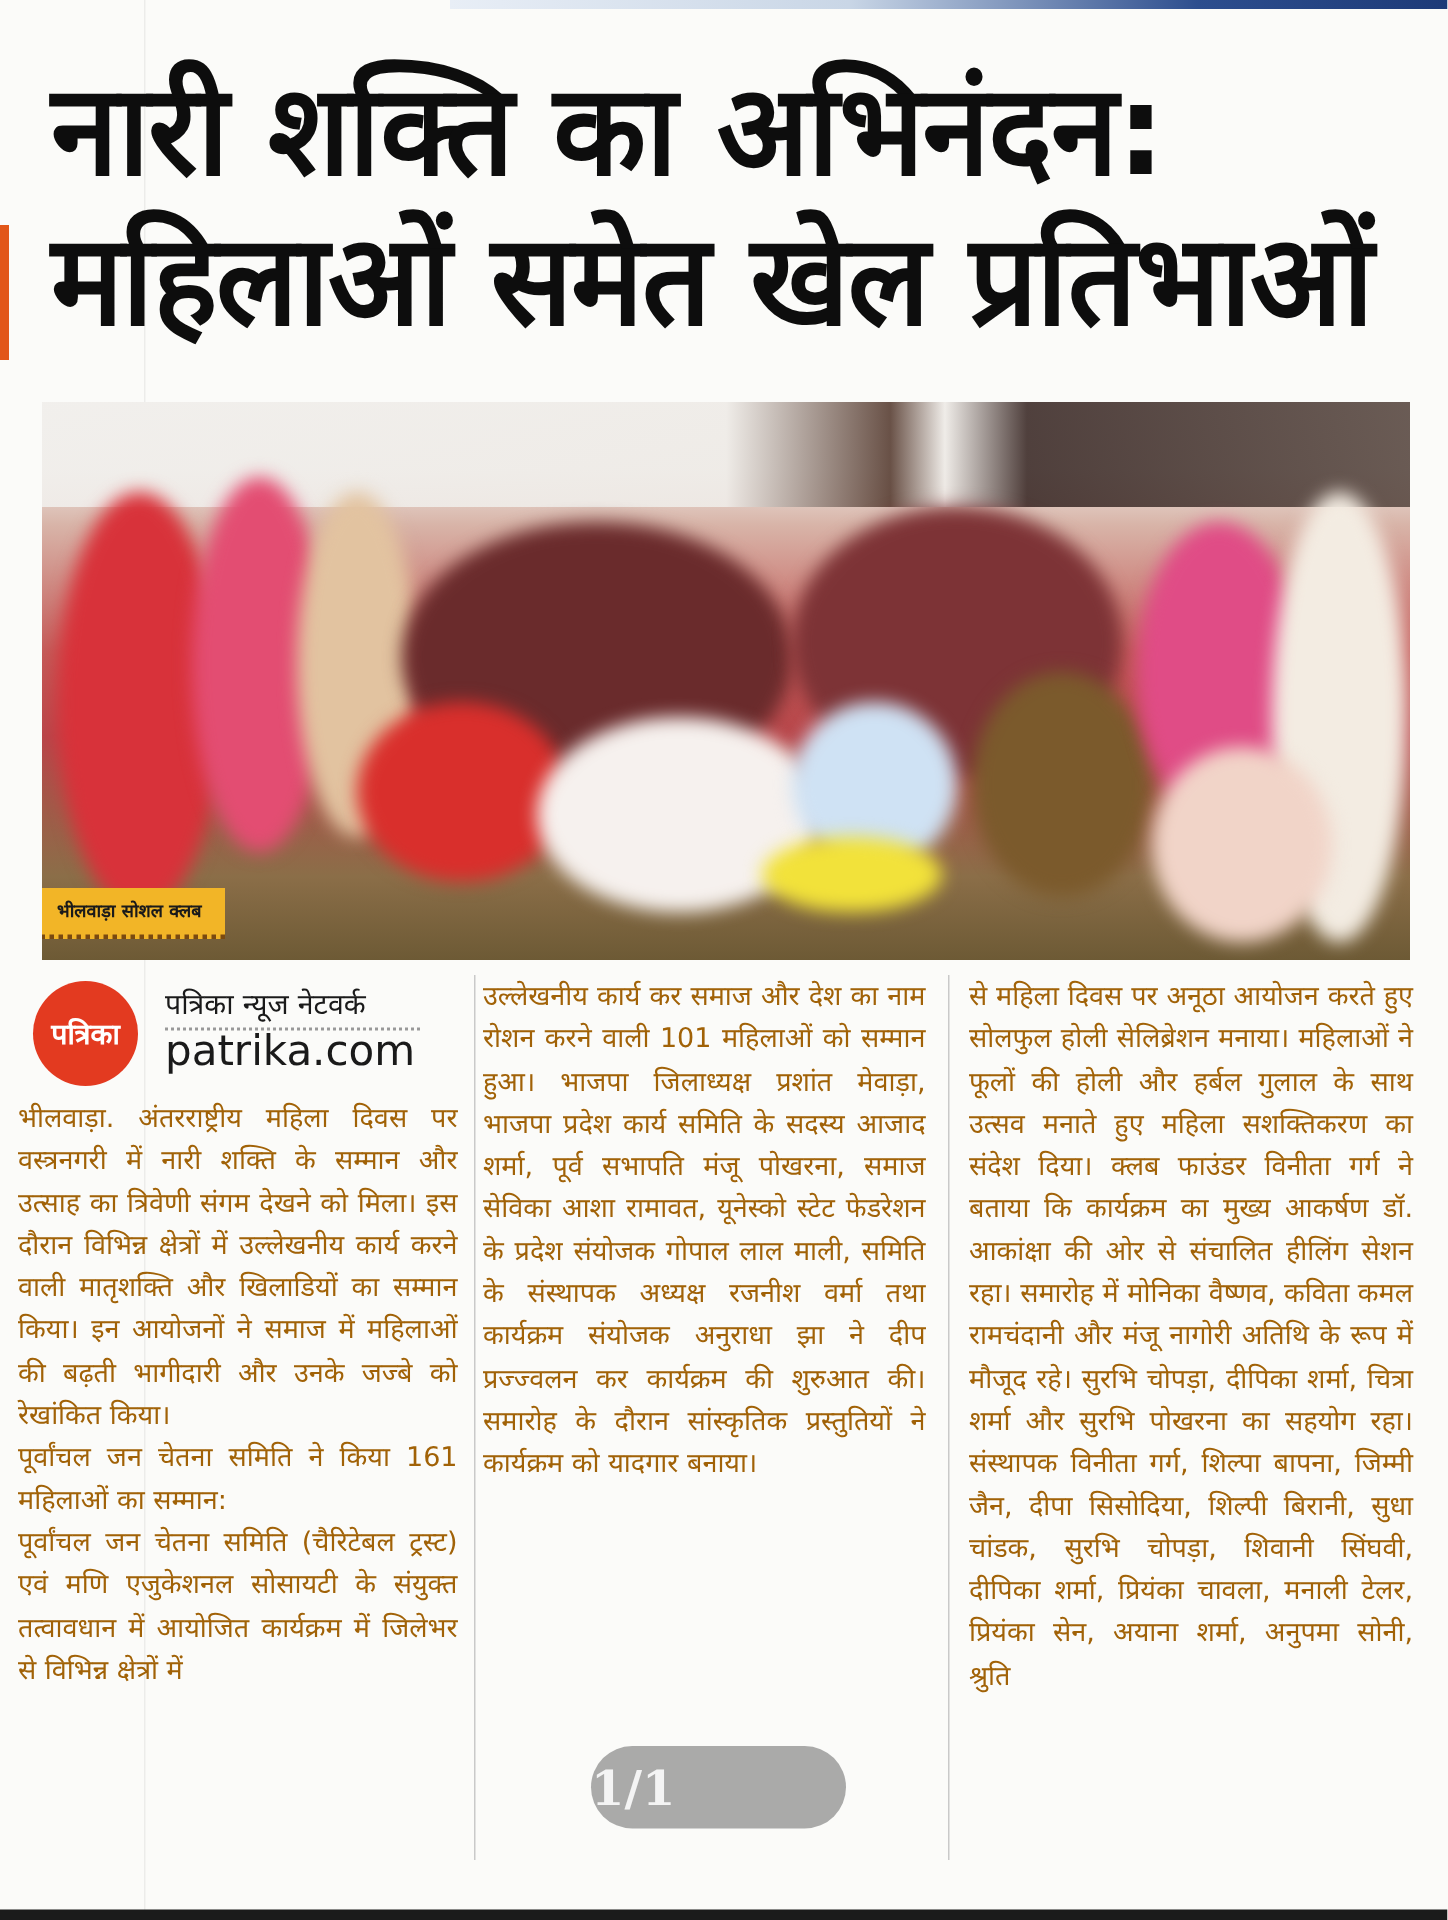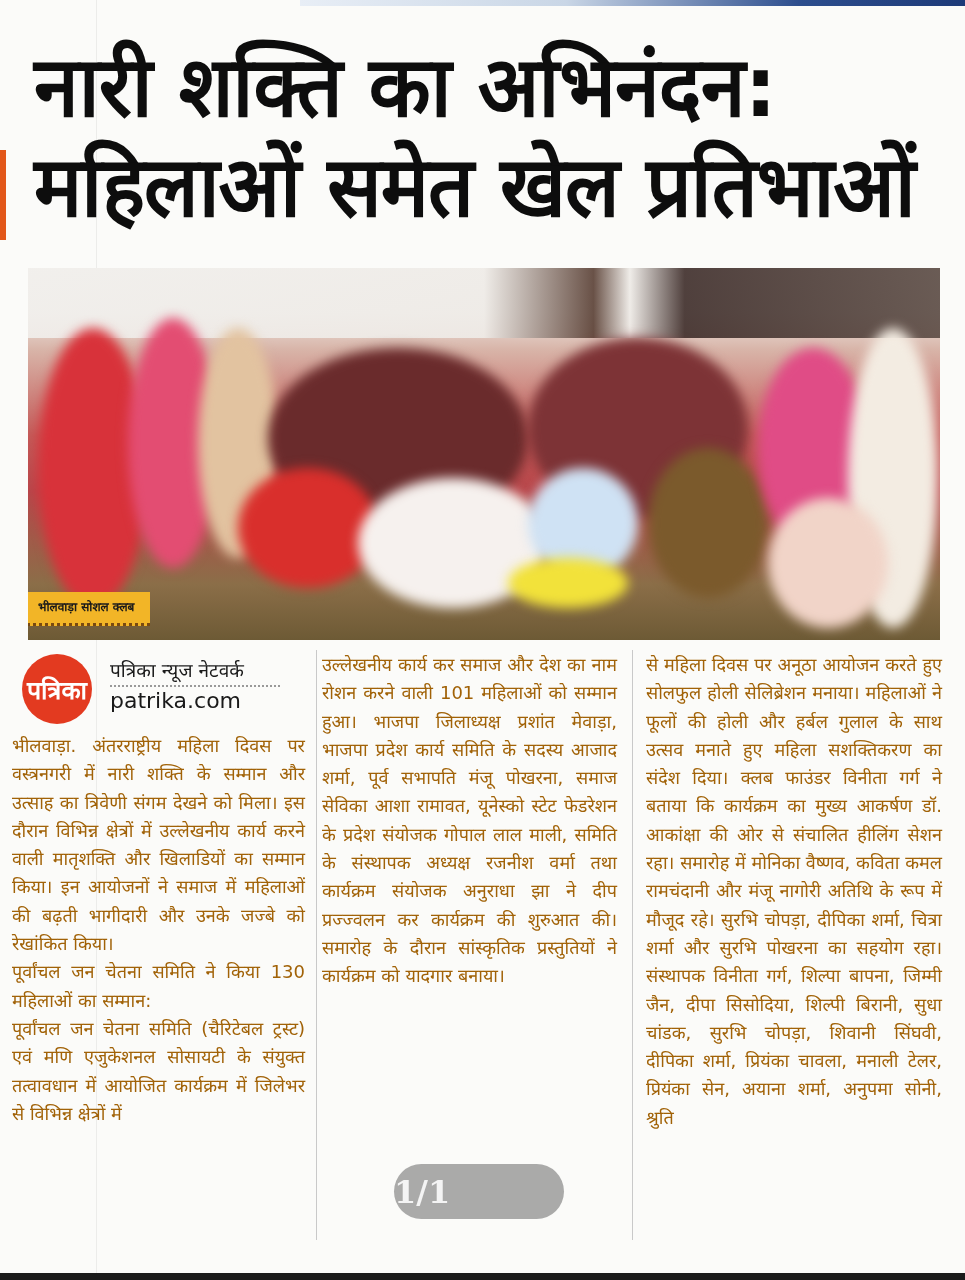--- a/index.html
+++ b/index.html
@@ -22,24 +22,24 @@
   .photo { position:absolute; left:28px; top:268px; width:912px; height:372px; overflow:hidden;
     background:linear-gradient(180deg,#f4f2ef 0%,#ece6e0 12%,#d8b4a8 22%,#c45a58 45%,#b8464a 60%,#8b6e48 85%,#6d5a35 100%); }
   .photo .bg-wall { position:absolute; left:0; top:0; width:100%; height:70px;
     background:linear-gradient(90deg,#f1efec 0%,#efece8 50%,#5a4035 62%,#efece8 66%,#3e2d2a 72%,#5b4b44 100%); opacity:.9; }
   .photo .blob { position:absolute; border-radius:50%; filter:blur(6px); }
   .photo .label { position:absolute; left:-8px; bottom:14px; padding:6px 16px 8px 18px;
     background:#f2b527; font-weight:bold; font-size:12px; color:#1a1a1a; border-bottom:3px dotted #7a4a10; }
 
   .logo { position:absolute; left:22px; top:654px; width:70px; height:70px; border-radius:50%;
     background:#e33a20; display:flex; align-items:center; justify-content:center; }
-  .logo span { color:#fff; font-weight:bold; font-size:25px; }
+  .logo span { color:#fff; font-weight:bold; font-size:19px; }
   .byline { position:absolute; left:110px; top:658px; font-size:19px; line-height:24px; color:#1a1a1a; }
   .byline .divider { display:block; height:2px; border-bottom:2px dotted #999; width:170px; margin:1px 0 2px; }
-  .byline .site { font-size:22px; }
+  .byline .site { font-size:28px; }
 
   .col { position:absolute; font-size:18px; line-height:28.3px; text-align:justify; color:#a16207; }
   .col p { margin:0; }
   .col b { font-weight:normal; }
   .col1 { left:12px; top:732px; width:293px; }
   .col2 { left:322px; top:651px; width:295px; }
   .col3 { left:646px; top:651px; width:296px; }
   .col-rule { position:absolute; width:1px; background:#c9c9c9; }
 
   .pager { position:absolute; left:394px; top:1164px; width:170px; height:55px; border-radius:28px;
@@ -85,21 +85,21 @@
   <span>पत्रिका न्यूज नेटवर्क</span>
   <span class="divider"></span>
   <span class="site">patrika.com</span>
 </div>
 
 <div class="col-rule" style="left:316px;top:650px;height:590px;"></div>
 <div class="col-rule" style="left:632px;top:650px;height:590px;"></div>
 
 <div class="col col1">
   <p><b>भीलवाड़ा.</b> <span>अंतरराष्ट्रीय महिला दिवस पर वस्त्रनगरी में नारी शक्ति के सम्मान और उत्साह का त्रिवेणी संगम देखने को मिला। इस दौरान विभिन्न क्षेत्रों में उल्लेखनीय कार्य करने वाली मातृशक्ति और खिलाडियों का सम्मान किया। इन आयोजनों ने समाज में महिलाओं की बढ़ती भागीदारी और उनके जज्बे को रेखांकित किया।</span></p>
-  <p><b>पूर्वांचल जन चेतना समिति ने किया 130 महिलाओं का सम्मान:</b></p>
+  <p><b>पूर्वांचल जन चेतना समिति ने किया 161 महिलाओं का सम्मान:</b></p>
   <p>पूर्वांचल जन चेतना समिति (चैरिटेबल ट्रस्ट) एवं मणि एजुकेशनल सोसायटी के संयुक्त तत्वावधान में आयोजित कार्यक्रम में जिलेभर से विभिन्न क्षेत्रों में</p>
 </div>
 
 <div class="col col2">
   <p>उल्लेखनीय कार्य कर समाज और देश का नाम रोशन करने वाली 101 महिलाओं को सम्मान हुआ। भाजपा जिलाध्यक्ष प्रशांत मेवाड़ा, भाजपा प्रदेश कार्य समिति के सदस्य आजाद शर्मा, पूर्व सभापति मंजू पोखरना, समाज सेविका आशा रामावत, यूनेस्को स्टेट फेडरेशन के प्रदेश संयोजक गोपाल लाल माली, समिति के संस्थापक अध्यक्ष रजनीश वर्मा तथा कार्यक्रम संयोजक अनुराधा झा ने दीप प्रज्ज्वलन कर कार्यक्रम की शुरुआत की। समारोह के दौरान सांस्कृतिक प्रस्तुतियों ने कार्यक्रम को यादगार बनाया।</p>
 </div>
 
 <div class="col col3">
   <p>से महिला दिवस पर अनूठा आयोजन करते हुए सोलफुल होली सेलिब्रेशन मनाया। महिलाओं ने फूलों की होली और हर्बल गुलाल के साथ उत्सव मनाते हुए महिला सशक्तिकरण का संदेश दिया। क्लब फाउंडर विनीता गर्ग ने बताया कि कार्यक्रम का मुख्य आकर्षण डॉ. आकांक्षा की ओर से संचालित हीलिंग सेशन रहा। समारोह में मोनिका वैष्णव, कविता कमल रामचंदानी और मंजू नागोरी अतिथि के रूप में मौजूद रहे। सुरभि चोपड़ा, दीपिका शर्मा, चित्रा शर्मा और सुरभि पोखरना का सहयोग रहा। संस्थापक विनीता गर्ग, शिल्पा बापना, जिम्मी जैन, दीपा सिसोदिया, शिल्पी बिरानी, सुधा चांडक, सुरभि चोपड़ा, शिवानी सिंघवी, दीपिका शर्मा, प्रियंका चावला, मनाली टेलर, प्रियंका सेन, अयाना शर्मा, अनुपमा सोनी, श्रुति</p>
 </div>

